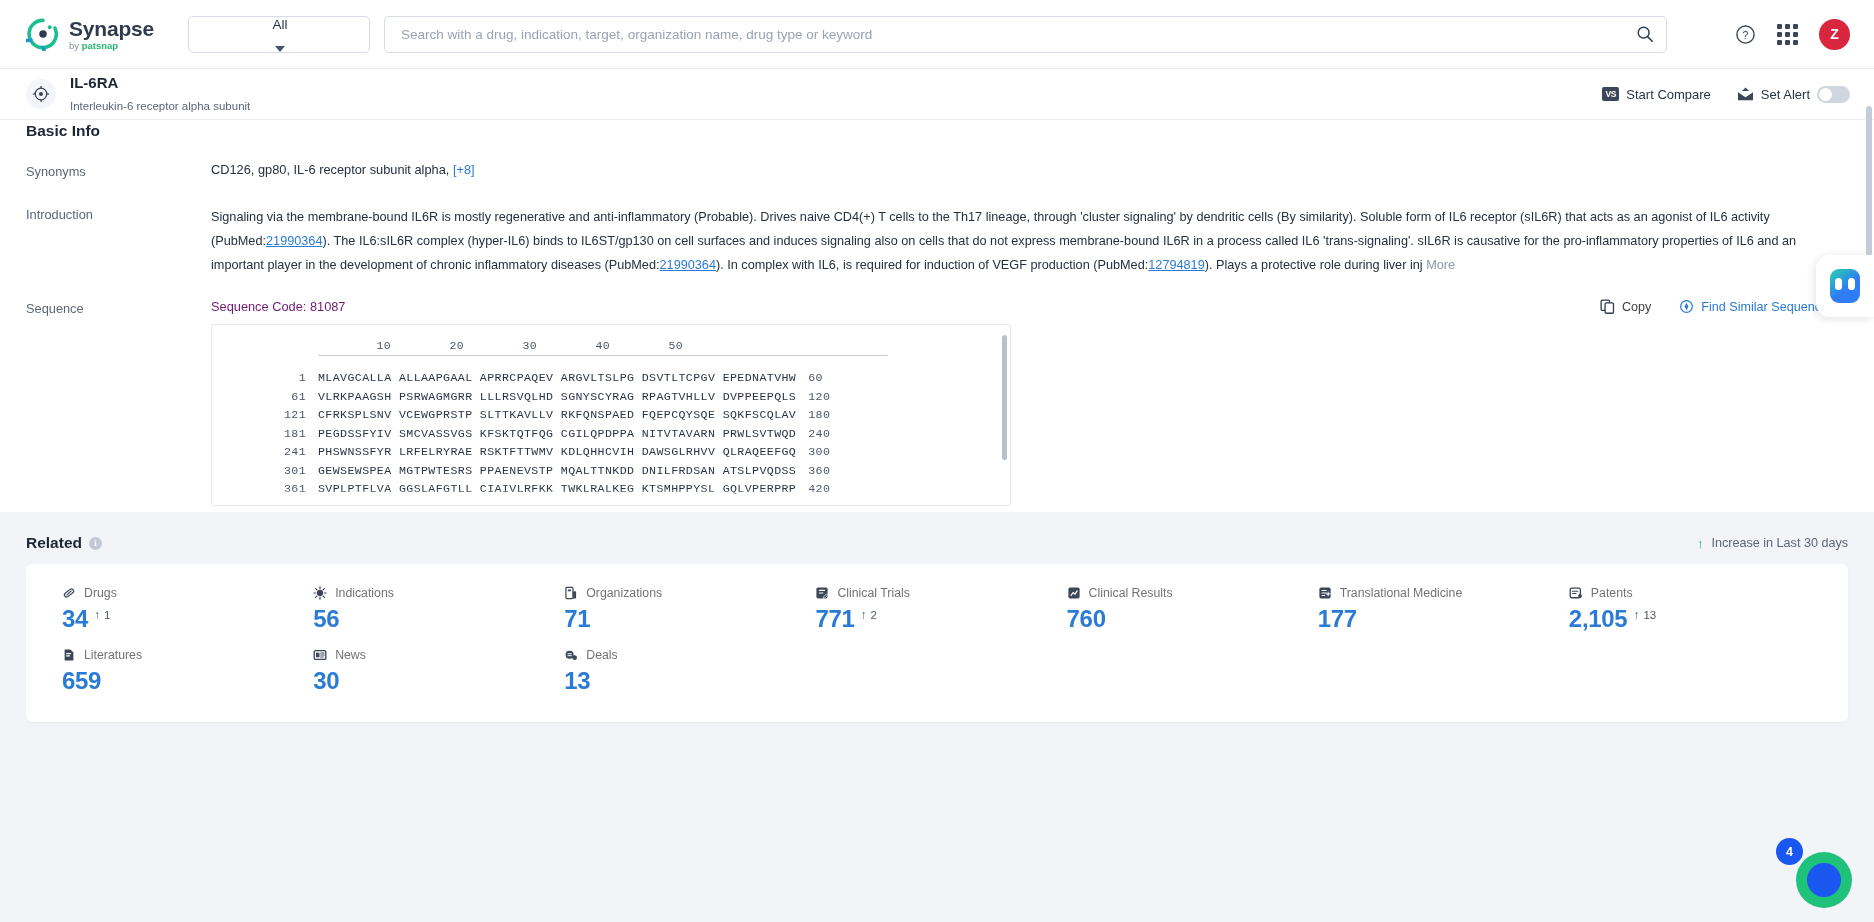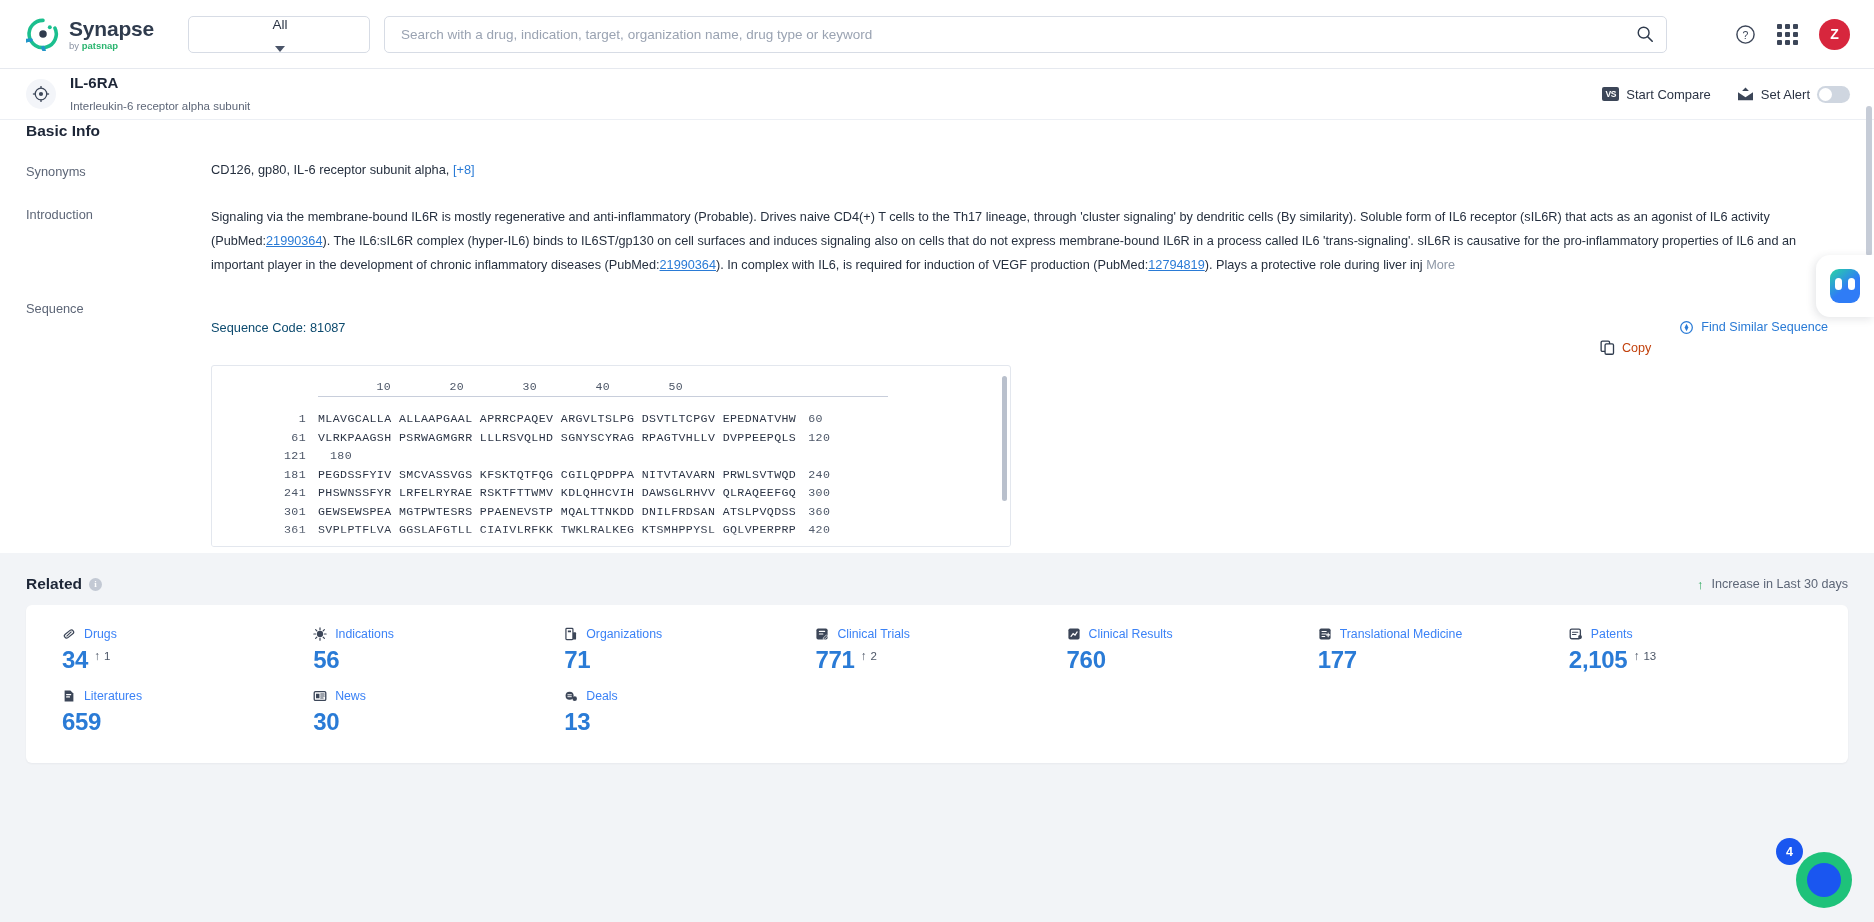--- a/index.html
+++ b/index.html
@@ -94,24 +94,24 @@
   .syn-line { font-size: 12.8px; color: #26303f; }
   .syn-more { color: #2a7bd6; cursor: pointer; }
 
   .intro-text {
     font-size: 12.7px; color: #26303f; line-height: 24px; text-align: left;
   }
   .intro-text a { color: #2a7bd6; text-decoration: underline; cursor: pointer; }
   .more-link { color: #8d97a6; cursor: pointer; }
 
   .seq-head { display: flex; align-items: center; }
-  .seq-code { font-size: 12.8px; color: #0c4a6e; cursor: pointer; }
+  .seq-code { font-size: 12.8px; color: #701a75; cursor: pointer; }
   .seq-tools { margin-left: auto; display: flex; align-items: center; gap: 28px; padding-right: 20px; }
   .seq-tool { display: flex; align-items: center; gap: 7px; font-size: 12.6px; cursor: pointer; }
-  .seq-tool.copy { color: #c2410c; margin-top: 41px; }
+  .seq-tool.copy { color: #404040; }
   .seq-tool.find { color: #2a7bd6; }
 
   .seq-box {
     margin-top: 10px; border: 1px solid #e3e7ee; border-radius: 3px; background: #fff;
     width: 800px; height: 182px; overflow: hidden; position: relative;
   }
   .seq-inner { padding: 14px 0 0 0; position: relative; }
   .seq-ruler {
     font-family: "Liberation Mono", monospace; font-size: 11.5px; color: #4c5667;
     white-space: pre; padding-left: 106px; letter-spacing: .4px;
@@ -142,21 +142,21 @@
   .increase-note { margin-left: auto; display: flex; align-items: center; gap: 8px; font-size: 12.6px; color: #5d6677; }
   .arrow-up { color: #2aa85c; font-size: 13px; line-height: 1; }
 
   .related-card {
     margin-top: 12px; background: #fff; border-radius: 6px; padding: 22px 0 26px 0;
     box-shadow: 0 1px 2px rgba(30,40,60,.05);
   }
   .stat-grid { display: grid; grid-template-columns: repeat(7, 1fr); row-gap: 14px; padding: 0 32px; }
   .stat-cell { padding-left: 4px; }
   .stat-top { display: flex; align-items: center; gap: 8px; }
-  .stat-label { font-size: 12.3px; color: #3b82f6; }
+  .stat-label { font-size: 12.3px; color: #737373; }
   .stat-val-row { display: flex; align-items: flex-start; gap: 6px; margin-top: 4px; }
   .stat-value { font-size: 24px; font-weight: 700; color: #2a7bd6; cursor: pointer; line-height: 30px; letter-spacing: -.3px; }
   .stat-delta { display: flex; align-items: center; gap: 4px; padding-top: 5px; }
   .stat-delta .arrow-up { font-size: 12px; }
   .stat-delta span { font-size: 11.5px; color: #4c5667; }
 
   .bottom-strip { height: 26px; }
 
   
   .ai-pill {
@@ -324,21 +324,21 @@
             </div>
           </div>
 
           <div class="seq-box">
             <div class="seq-inner">
               <div class="seq-ruler">        10        20        30        40        50</div>
               <div class="seq-rule-line"></div>
               <div class="seq-rows">
                   <div class="seq-row"><span class="seq-num-l">1</span><span>MLAVGCALLA ALLAAPGAAL APRRCPAQEV ARGVLTSLPG DSVTLTCPGV EPEDNATVHW</span><span class="seq-num-r">60</span></div>
                   <div class="seq-row"><span class="seq-num-l">61</span><span>VLRKPAAGSH PSRWAGMGRR LLLRSVQLHD SGNYSCYRAG RPAGTVHLLV DVPPEEPQLS</span><span class="seq-num-r">120</span></div>
-                  <div class="seq-row"><span class="seq-num-l">121</span><span class="seq-num-r">180</span></div>
+                  <div class="seq-row"><span class="seq-num-l">121</span><span>CFRKSPLSNV VCEWGPRSTP SLTTKAVLLV RKFQNSPAED FQEPCQYSQE SQKFSCQLAV</span><span class="seq-num-r">180</span></div>
                   <div class="seq-row"><span class="seq-num-l">181</span><span>PEGDSSFYIV SMCVASSVGS KFSKTQTFQG CGILQPDPPA NITVTAVARN PRWLSVTWQD</span><span class="seq-num-r">240</span></div>
                   <div class="seq-row"><span class="seq-num-l">241</span><span>PHSWNSSFYR LRFELRYRAE RSKTFTTWMV KDLQHHCVIH DAWSGLRHVV QLRAQEEFGQ</span><span class="seq-num-r">300</span></div>
                   <div class="seq-row"><span class="seq-num-l">301</span><span>GEWSEWSPEA MGTPWTESRS PPAENEVSTP MQALTTNKDD DNILFRDSAN ATSLPVQDSS</span><span class="seq-num-r">360</span></div>
                   <div class="seq-row"><span class="seq-num-l">361</span><span>SVPLPTFLVA GGSLAFGTLL CIAIVLRFKK TWKLRALKEG KTSMHPPYSL GQLVPERPRP</span><span class="seq-num-r">420</span></div>
                 </div>
             </div>
             <div class="seq-scroll"></div>
             <div class="seq-fade"></div>
           </div>
         </div>

